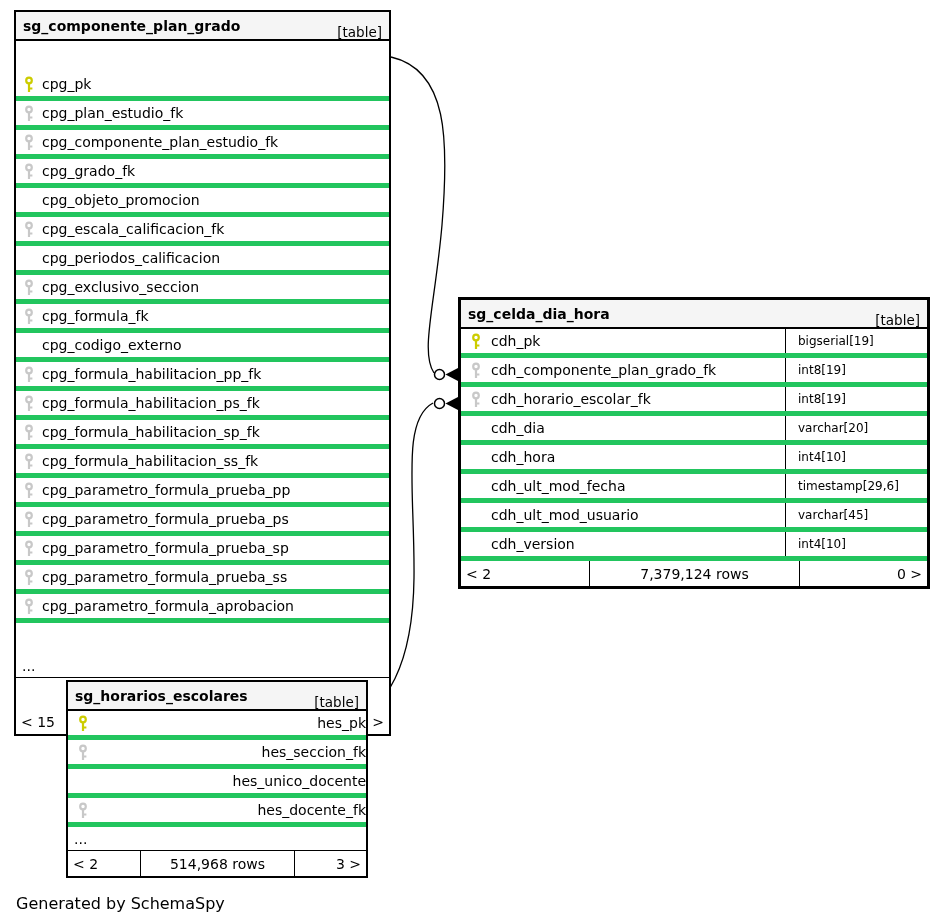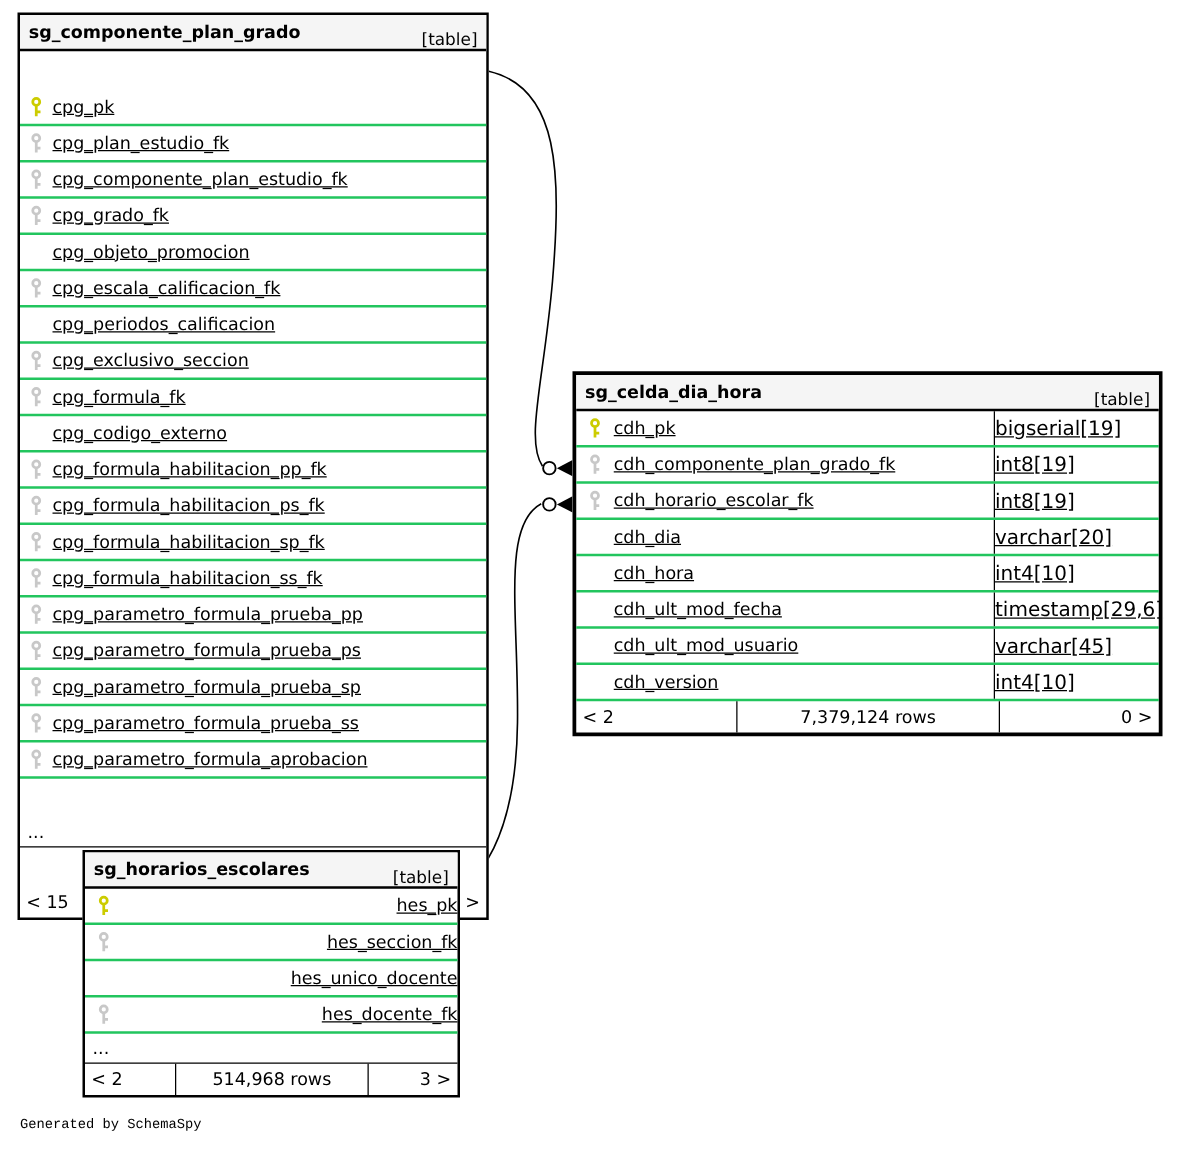--- a/index.html
+++ b/index.html
@@ -15,48 +15,48 @@
   }
   .db-table.focus{border-width:3px;}
   .tbl-header{
     height:29px;flex:none;background:#f5f5f5;border-bottom:2px solid #000;
     display:flex;align-items:center;justify-content:space-between;
     padding:0 7px;box-sizing:border-box;
   }
   .tbl-name{font-weight:bold;font-size:14px;white-space:nowrap;}
   .tbl-tag{font-size:13.5px;white-space:nowrap;margin-top:12px;}
   .col-row{
-    height:29px;flex:none;border-bottom:2px solid #22c55e;
-    display:flex;align-items:center;box-sizing:border-box;text-decoration:underline;
+    height:29px;flex:none;border-bottom:5px solid #22c55e;
+    display:flex;align-items:center;box-sizing:border-box;
   }
   .key-cell{width:26px;flex:none;display:flex;align-items:center;justify-content:center;}
   .t2 .key-cell{width:30px;}
   .t3 .key-cell{width:44px;justify-content:flex-start;padding-left:10px;box-sizing:border-box;}
   .col-name{font-size:14px;white-space:nowrap;flex:1;}
   .col-type{
-    font-size:16px;white-space:nowrap;width:132px;flex:none;align-self:stretch;
+    font-size:12px;white-space:nowrap;width:142px;flex:none;align-self:stretch;
     border-left:1px solid #000;display:flex;align-items:center;
-    padding-left:0;box-sizing:border-box;
+    padding-left:12px;box-sizing:border-box;
   }
   .ellipsis-row{
     height:24px;flex:none;border-bottom:1px solid #000;font-size:14px;
     display:flex;align-items:center;padding-left:6px;box-sizing:border-box;
   }
   .tbl-footer{height:25px;flex:none;display:flex;font-size:14px;}
   .tbl-footer .cell{display:flex;align-items:center;box-sizing:border-box;white-space:nowrap;}
   .f-left{justify-content:flex-start;padding-left:5px;}
   .f-center{justify-content:center;border-left:1px solid #000;}
   .f-right{justify-content:flex-end;padding-right:5px;border-left:1px solid #000;}
   .t1 .f-left{width:30%;} .t1 .f-center{width:44%;} .t1 .f-right{width:26%;}
   .t2 .f-left{width:27.5%;} .t2 .f-center{width:45%;} .t2 .f-right{width:27.5%;}
   .t3 .f-left{width:24%;} .t3 .f-center{width:52%;} .t3 .f-right{width:24%;}
   #t1{left:14px;top:10px;width:377px;gap:31px;}
   #t2{left:458px;top:297px;width:472px;}
   #t3{left:66px;top:680px;width:302px;text-align:right;}
-  .footnote{position:absolute;left:16px;top:894px;font-size:11px;z-index:1;font-family:Liberation Mono, monospace;}
+  .footnote{position:absolute;left:16px;top:894px;font-size:16px;z-index:1;}
 </style>
 </head>
 <body>
 
 <svg id="edges" width="947" height="923" viewBox="0 0 947 923">
   <path d="M391,57 C448,70 449,140 442,225 C435,305 420,352 434,373" fill="none" stroke="#000" stroke-width="1.3"></path>
   <path d="M343,719 C388,717 413,660 414,578 C415,492 401,420 433,403" fill="none" stroke="#000" stroke-width="1.3"></path>
   <circle cx="439.5" cy="374.5" r="5" fill="#fff" stroke="#000" stroke-width="1.5"></circle>
   <polygon points="458,368 458,381 445.5,374.5" fill="#000"></polygon>
   <circle cx="439.5" cy="403.5" r="5" fill="#fff" stroke="#000" stroke-width="1.5"></circle>

